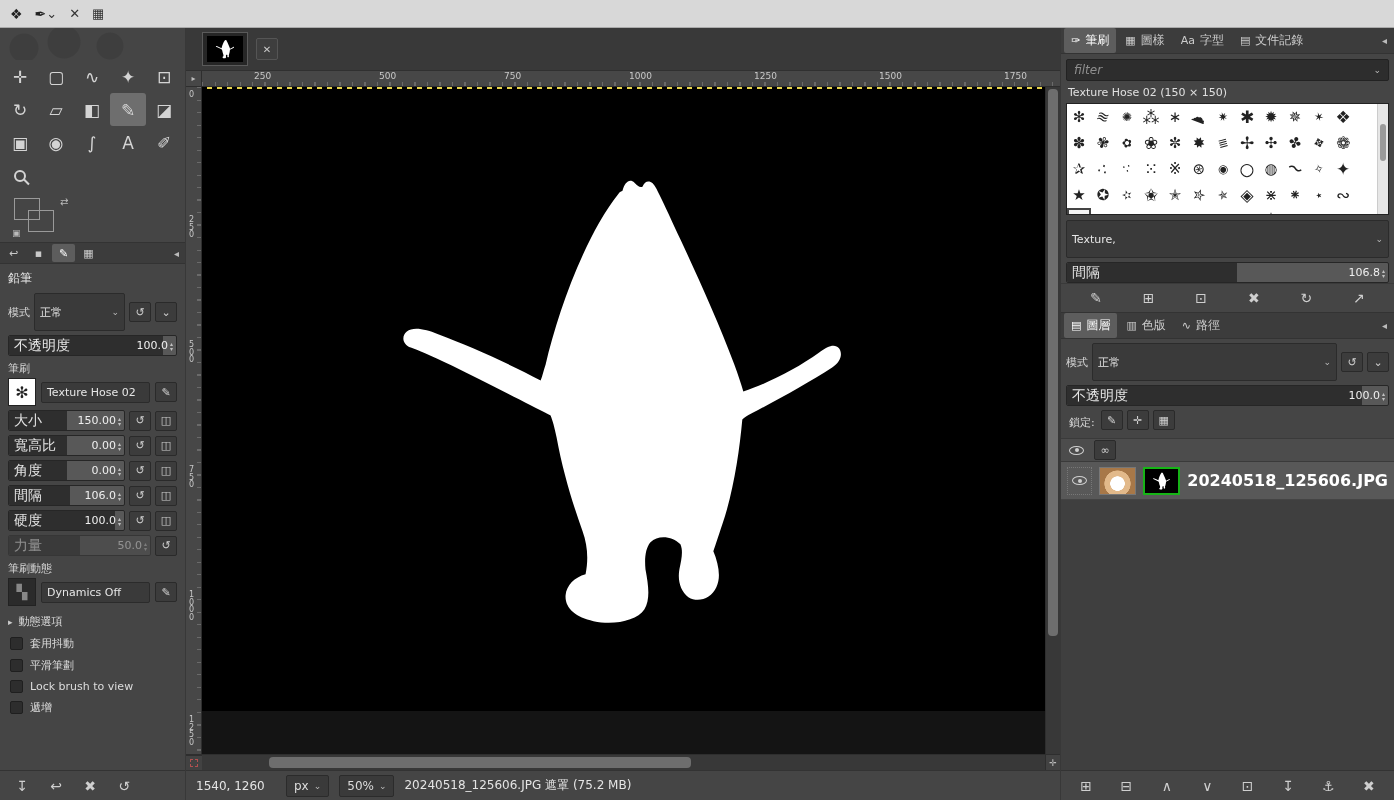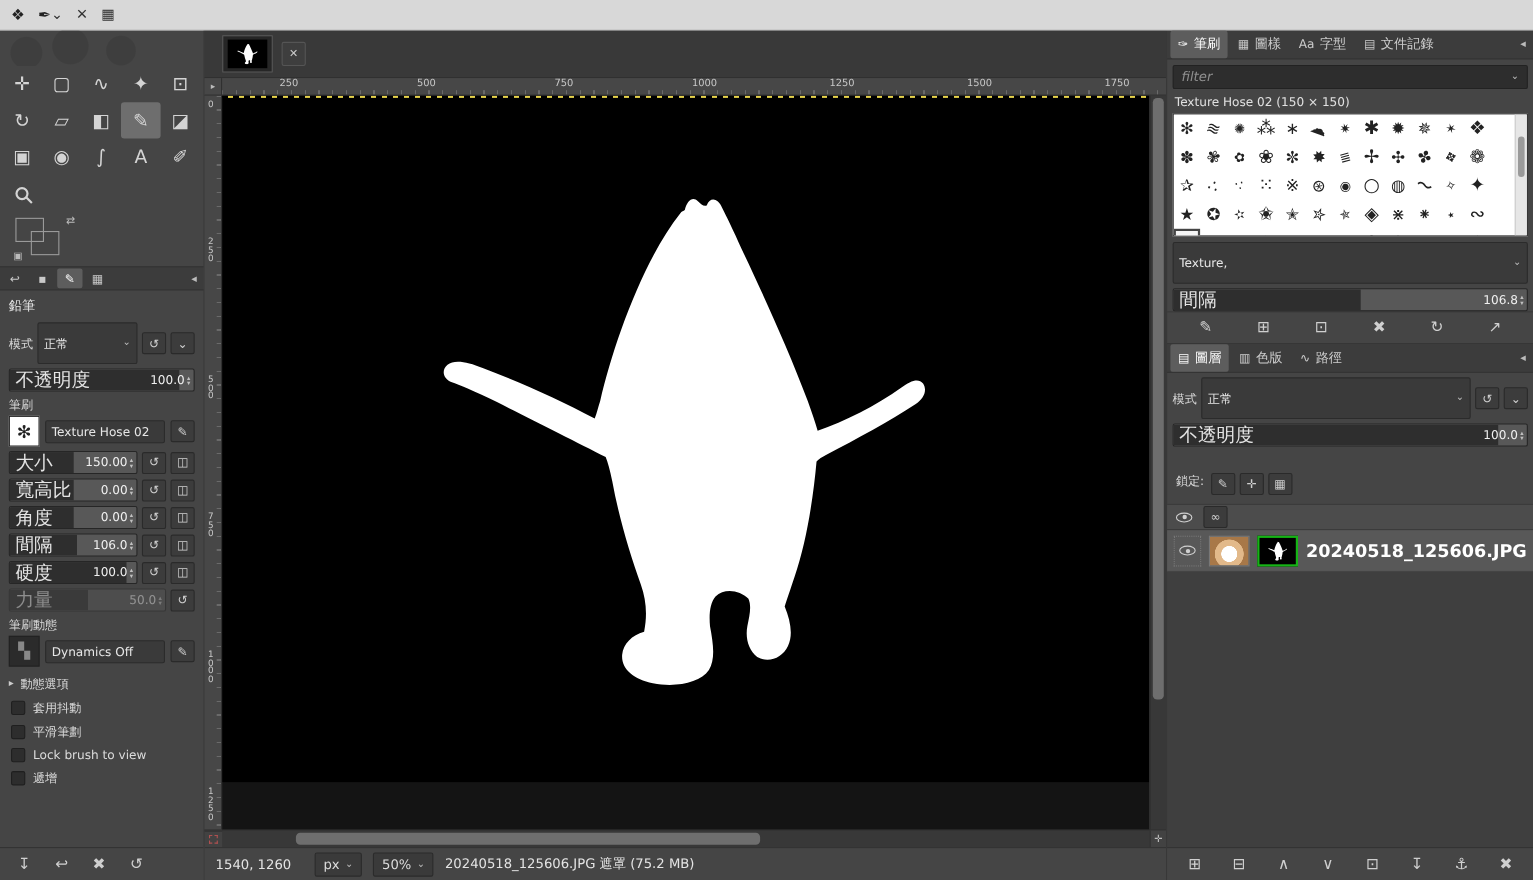--- a/index.html
+++ b/index.html
@@ -43,21 +43,21 @@
 .dock-arrow{margin-left:auto;font-size:10px;color:#bbb;padding:0 4px}
 .tool-options{flex:1;overflow:hidden;padding-top:2px}
 .opt-title{padding:4px 8px 2px;font-size:12px;color:#e8e8e8}
 .opt-row{display:flex;align-items:center;gap:4px;margin:4px 8px 0}
 .combo{flex:1;display:flex;align-items:center;height:38px;background:#3a3a3a;border:1px solid #2b2b2b;padding:0 5px;border-radius:2px}
 .combo .cval{flex:1;font-size:11px;color:#e6e6e6;white-space:nowrap}
 .chev{font-size:9px;color:#bbb}
 .sqbtn{appearance:none;border:1px solid #2a2a2a;background:#3c3c3c;color:#cfcfcf;width:22px;height:20px;display:flex;align-items:center;justify-content:center;font-size:11px;border-radius:2px;font-family:inherit}
 .spinslider{position:relative;flex:1;height:21px;background:#585858;border:1px solid #262626;display:flex;align-items:center;overflow:hidden;border-radius:2px}
 .spinslider .fill{position:absolute;left:0;top:0;bottom:0;background:#2e2e2e}
-.ss-label{position:relative;flex:1;padding-left:5px;font-size:17px;color:#e4e4e4;white-space:nowrap}
+.ss-label{position:relative;flex:1;padding-left:5px;font-size:14px;color:#e4e4e4;white-space:nowrap}
 .ss-value{position:relative;font-size:11px;color:#efefef;padding-right:2px}
 .spinner{position:relative;display:flex;flex-direction:column;justify-content:center;padding-right:3px}
 .sa{font-size:6px;line-height:5px;color:#c0c0c0}
 .spinslider.disabled{opacity:.45}
 .brush-pick{display:flex;align-items:center;gap:5px;margin:2px 8px 0}
 .brush-thumb-box{width:28px;height:28px;background:#fff;color:#222;display:flex;align-items:center;justify-content:center;font-size:16px;border:1px solid #222}
 .dyn-thumb-box{width:28px;height:28px;background:#2b2b2b;color:#888;display:flex;align-items:center;justify-content:center;font-size:14px;border:1px solid #222}
 .pick-field{flex:1;height:21px;background:#3a3a3a;border:1px solid #2b2b2b;display:flex;align-items:center;padding:0 5px;font-size:11px;color:#e6e6e6;border-radius:2px}
 .small-label{margin:5px 8px 0;font-size:11px;color:#d8d8d8}
 .expander-row{display:flex;align-items:center;gap:6px;margin:8px 8px 0;font-size:11px}
@@ -114,21 +114,21 @@
 .brush-grid{flex:1;display:flex;flex-wrap:wrap;align-content:flex-start}
 .brush-cell{width:24px;height:26px;display:flex;align-items:center;justify-content:center;color:#222;font-size:15px}
 .brush-cell.r1{transform:rotate(20deg)}
 .brush-cell.r2{font-size:12px;transform:rotate(-15deg)}
 .brush-cell.r3{font-size:17px}
 .brush-cell.selected{outline:2px solid #444;outline-offset:-2px;background:#f4f4f4}
 .brush-cell.green{color:#4d8a3a}
 .bg-scroll{width:11px;background:#e6e6e6;position:relative;border-left:1px solid #ccc}
 .bg-scroll .thumb{position:absolute;left:2px;right:2px;top:18%;height:34%;background:#9a9a9a;border-radius:3px}
 .rp-row{display:flex;align-items:center;gap:4px;margin:4px 5px 0}
-.lock-row{display:flex;align-items:flex-start;gap:6px;margin:24px 8px 2px;font-size:11px}
+.lock-row{display:flex;align-items:flex-end;gap:6px;margin:4px 8px 2px;font-size:11px}
 .layers-header{margin-top:6px;height:24px;background:#4c4c4c;border-top:1px solid #3a3a3a;border-bottom:1px solid #3a3a3a;display:flex;align-items:center;gap:10px;padding:0 8px}
 .icon-eye{width:15px;height:9px;border:1px solid #d0d0d0;border-radius:50%;position:relative;display:inline-block}
 .icon-eye::after{content:"";position:absolute;left:50%;top:50%;width:4px;height:4px;margin:-2px 0 0 -2px;border-radius:50%;background:#d0d0d0}
 .layer-row{height:38px;background:#585858;display:flex;align-items:center;gap:7px;padding:0 6px;border-bottom:1px solid #444}
 .eye-cell{width:26px;height:28px;border:1px dotted #777;display:flex;align-items:center;justify-content:center}
 .photo-thumb{width:38px;height:28px;border:1px solid #777;background:radial-gradient(circle at 50% 60%,#ffffff 0 30%,#e2b98a 32% 55%,#a87848 57% 100%)}
 .mask-thumb{width:38px;height:28px;border:2px solid #16b416;background:#000}
 .mask-thumb svg{width:100%;height:100%;display:block}
 .layer-name{font-weight:bold;font-size:16px;color:#fff;white-space:nowrap}
 .layers-empty{flex:1;background:#3f3f3f}

